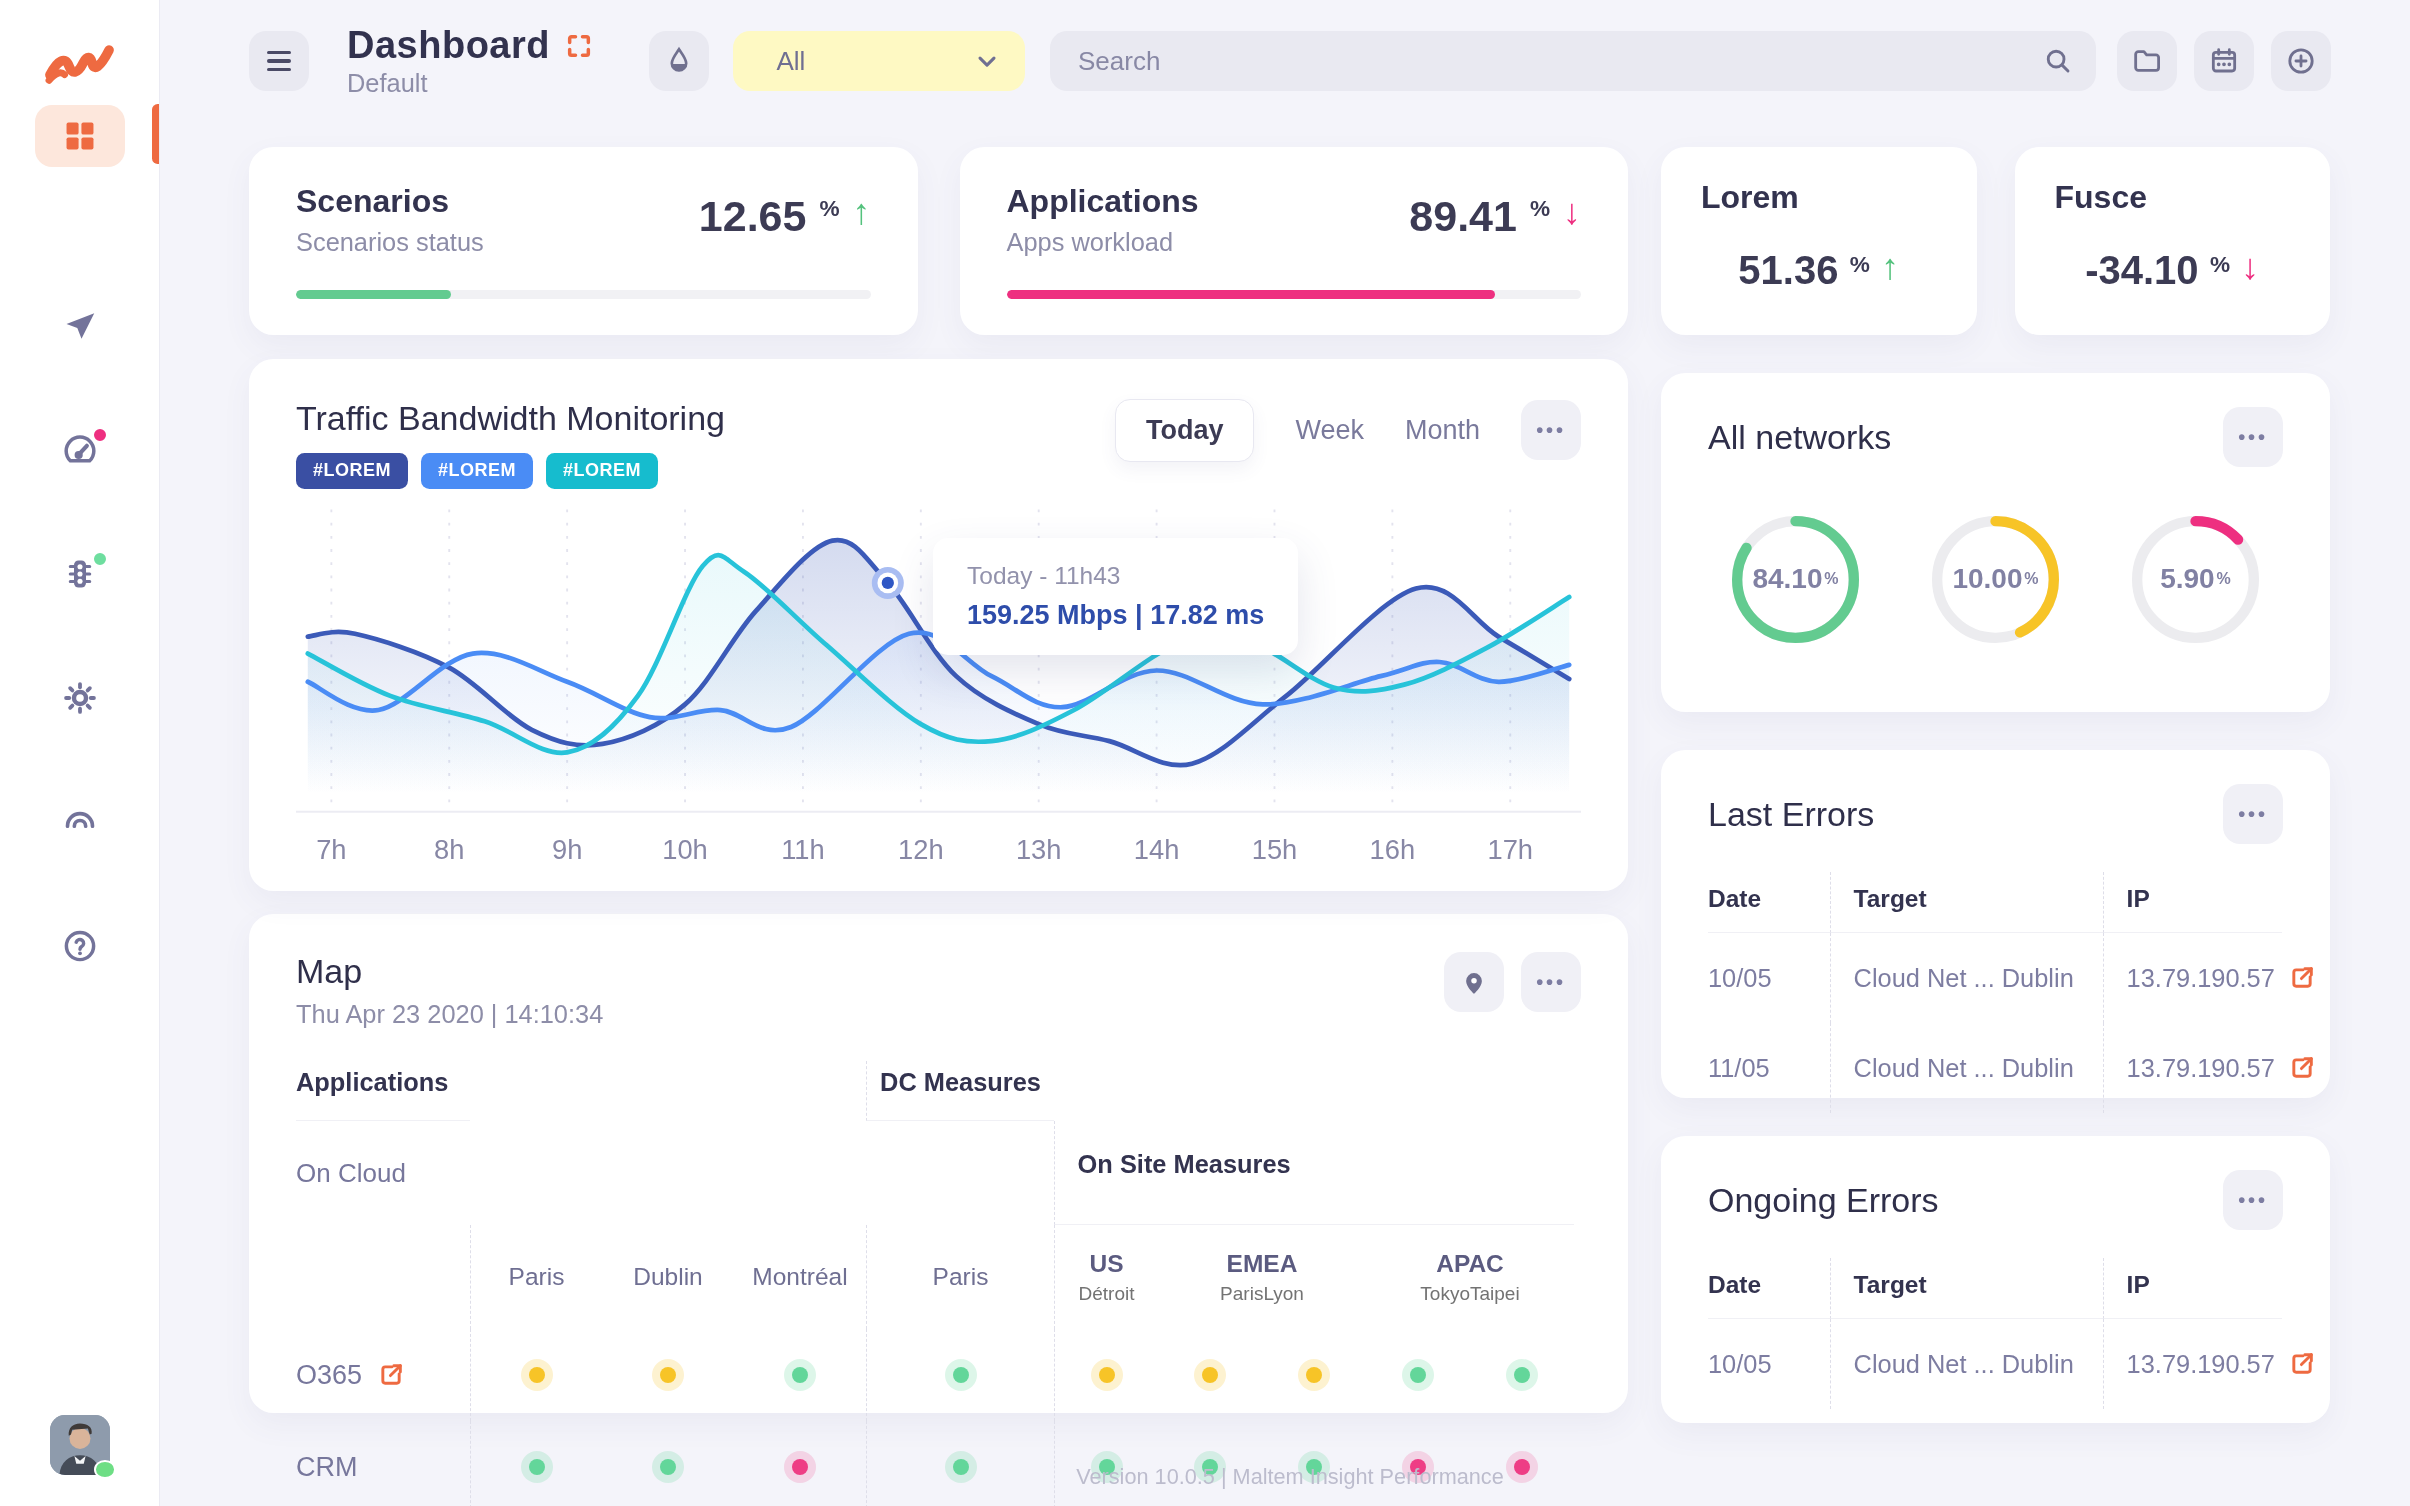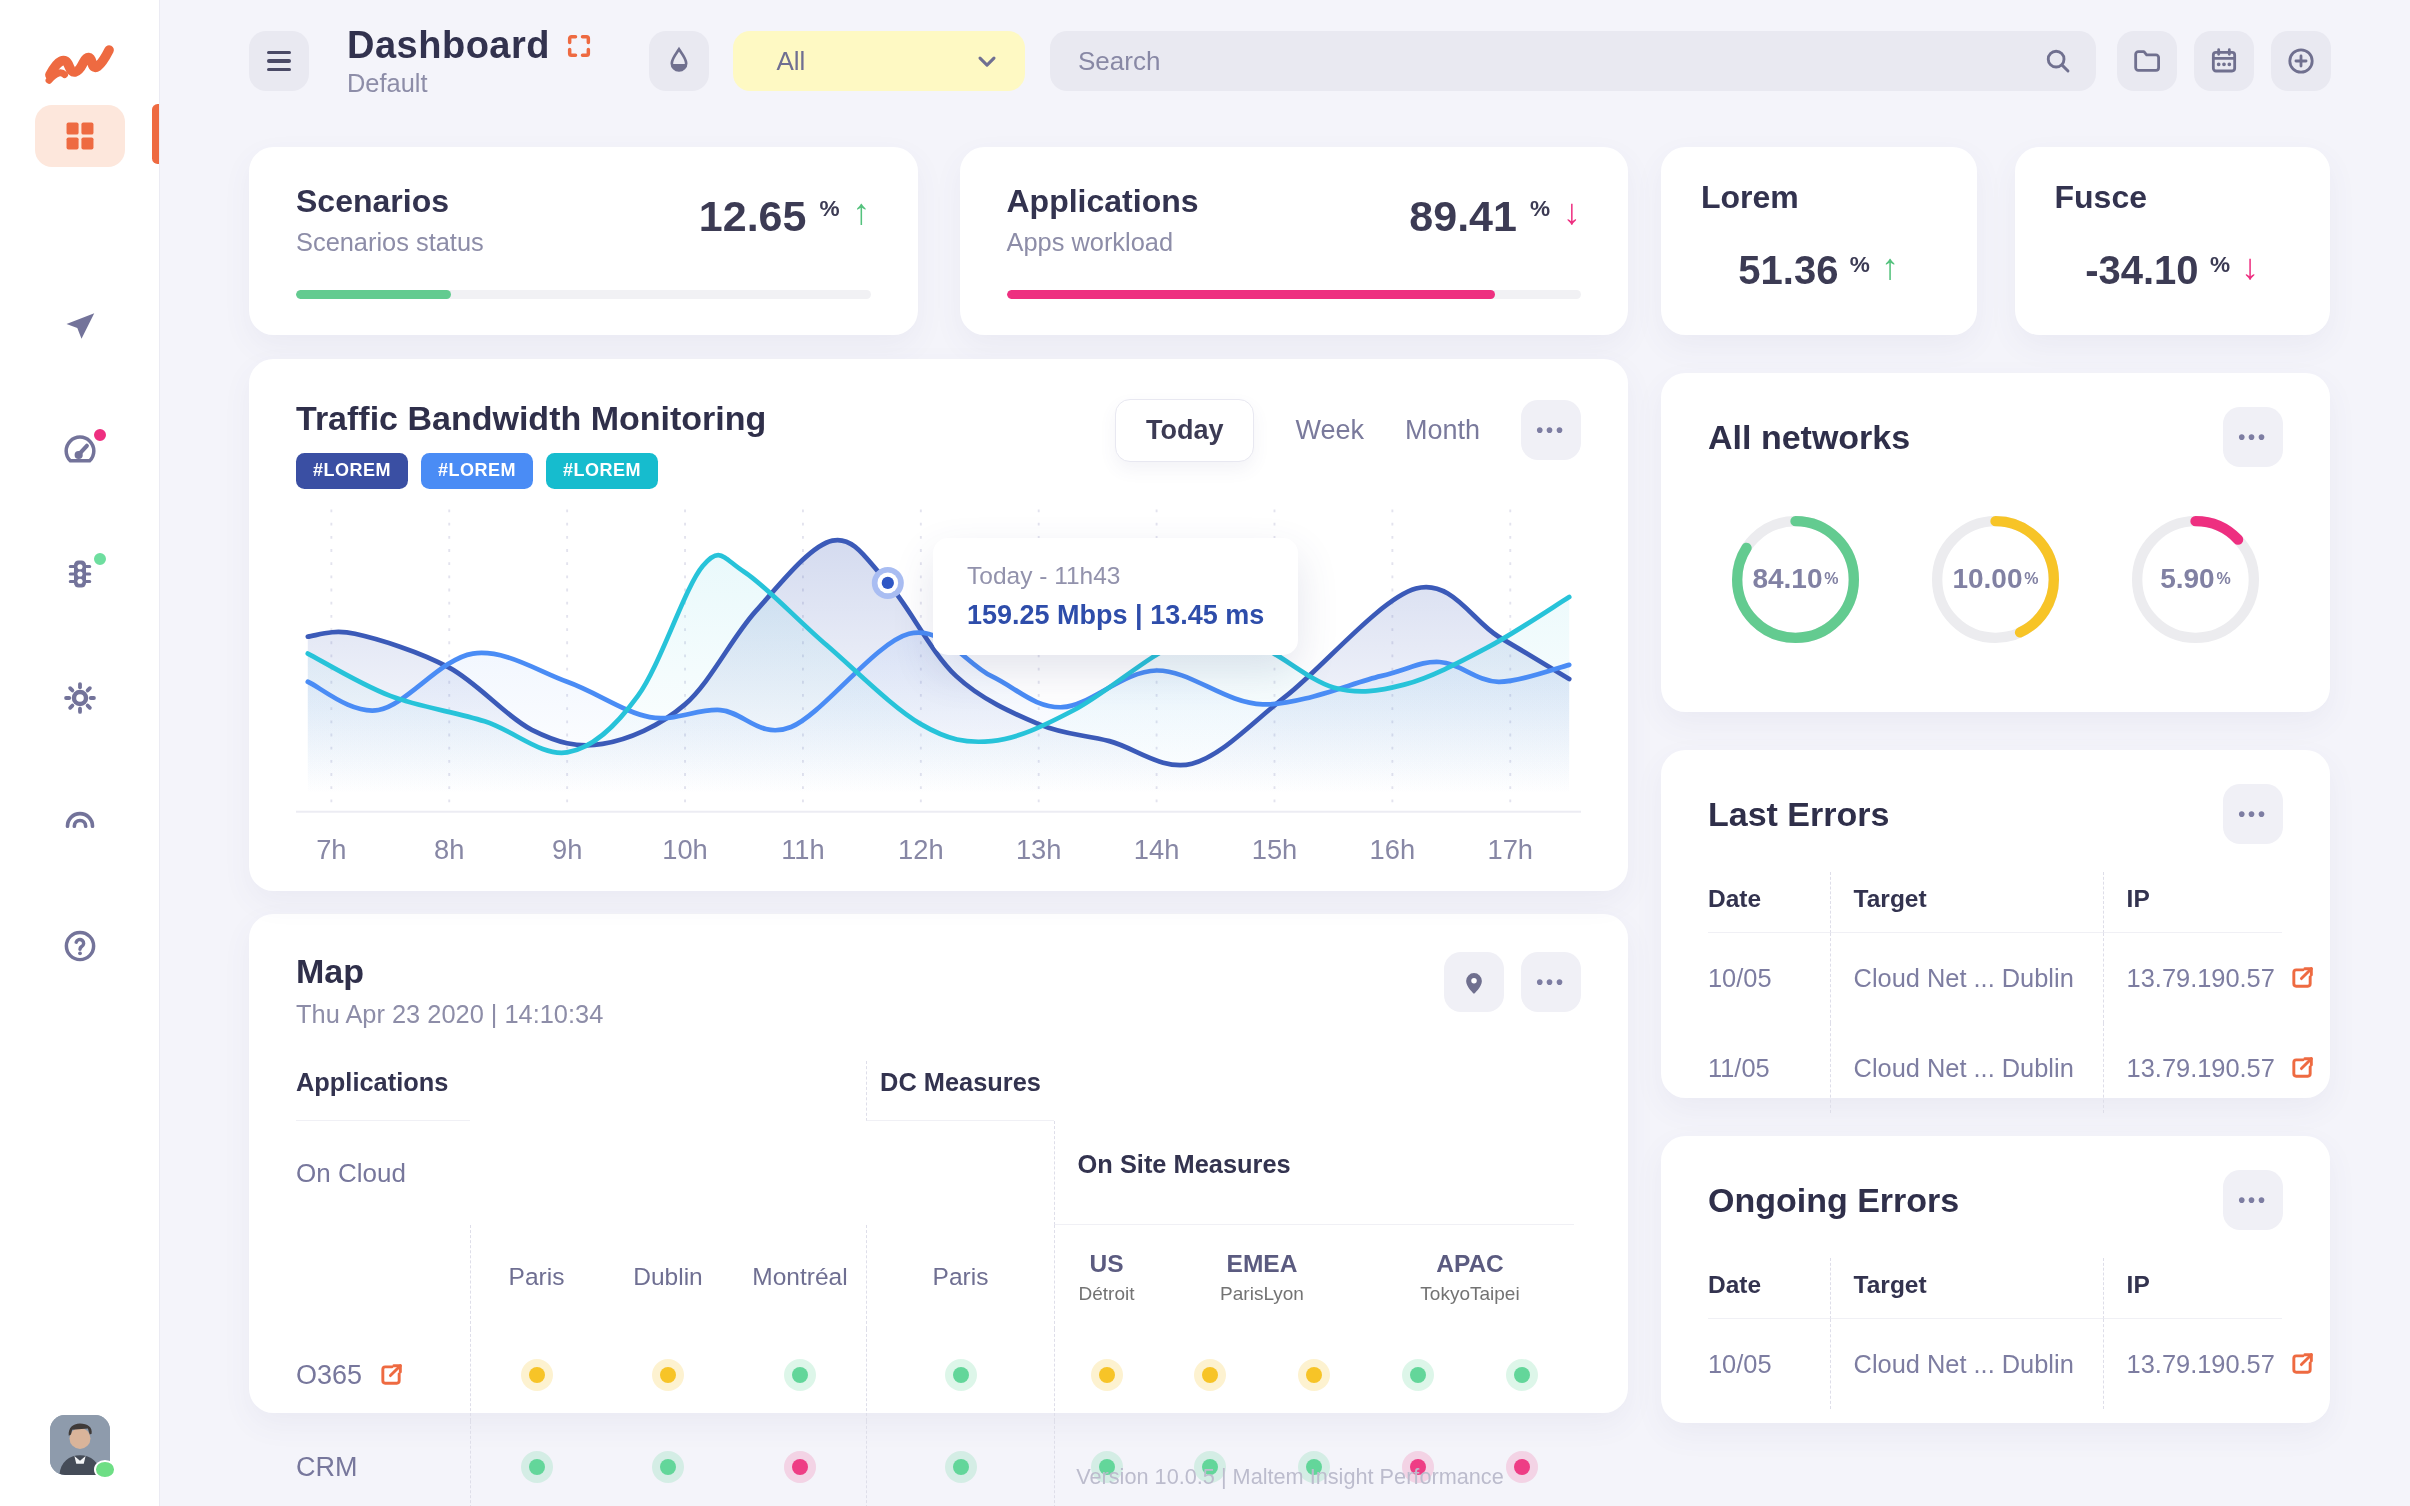--- a/index.html
+++ b/index.html
@@ -55,21 +55,21 @@
   .progress{height:9.4px;border-radius:5.6px;background:#f1f1f4;overflow:hidden}
   .progress i{display:block;height:100%;border-radius:5.6px}
   .mini-row{display:flex;gap:38px;height:188px}
   .mini-card{flex:1;padding:32px 40px;position:relative}
   .mini-title{font-size:32px;font-weight:700;color:#33334f}
   .mini-value{font-size:40px;font-weight:700;display:flex;justify-content:center;align-items:flex-start;gap:11.3px;margin-top:32px}
 
   
   .traffic-card{height:532px;padding:40px 47px 0;position:relative}
   .traffic-head{display:flex;justify-content:space-between;align-items:flex-start}
-  .sec-title{font-size:34px;font-weight:700;color:#2f2f4a}
+  .sec-title{font-size:34px;font-weight:400;color:#2f2f4a}
   .tags{display:flex;gap:13px;margin-top:15px}
   .tag{color:#fff;font-size:18px;font-weight:700;letter-spacing:0.5px;padding:7.5px 17px;border-radius:8.5px;cursor:pointer}
   .tabs{display:flex;align-items:center;gap:41px}
   .tab{font-size:27px;color:#7a7a9c;cursor:pointer}
   .tab.active{background:#fff;border:1.9px solid #e8e8f1;border-radius:15px;padding:15px 30px;color:#3c3b54;box-shadow:0 7.5px 17px rgba(80,85,140,.07);font-weight:600}
   .dots-btn{width:60px;height:60px;border-radius:17px;background:#f0f0f6;display:flex;align-items:center;justify-content:center;cursor:pointer;color:#7d7da2;font-size:20px;font-weight:700;letter-spacing:2.8px}
   .chart-wrap{position:relative;margin-top:9.4px}
   .tooltip{position:absolute;background:#fff;border-radius:15px;box-shadow:0 17px 41px rgba(64,72,130,.14);padding:24.5px 34px;z-index:3}
   .tt1{font-size:24.5px;color:#9292ac}
   .tt2{font-size:27px;font-weight:700;color:#2e4daa;margin-top:9.4px}
@@ -396,21 +396,21 @@
               <text x="538.48623853211" y="383" font-size="29" fill="#8787a5" text-anchor="middle" font-family="Liberation Sans, sans-serif">11h</text>
               <text x="663.7155963302752" y="383" font-size="29" fill="#8787a5" text-anchor="middle" font-family="Liberation Sans, sans-serif">12h</text>
               <text x="788.9449541284401" y="383" font-size="29" fill="#8787a5" text-anchor="middle" font-family="Liberation Sans, sans-serif">13h</text>
               <text x="914.1743119266054" y="383" font-size="29" fill="#8787a5" text-anchor="middle" font-family="Liberation Sans, sans-serif">14h</text>
               <text x="1039.4036697247705" y="383" font-size="29" fill="#8787a5" text-anchor="middle" font-family="Liberation Sans, sans-serif">15h</text>
               <text x="1164.6330275229357" y="383" font-size="29" fill="#8787a5" text-anchor="middle" font-family="Liberation Sans, sans-serif">16h</text>
               <text x="1289.8623853211009" y="383" font-size="29" fill="#8787a5" text-anchor="middle" font-family="Liberation Sans, sans-serif">17h</text>
             </svg>
           <div class="tooltip" id="chartTooltip" style="left: 637px; top: 40px;">
             <div class="tt1">Today - 11h43</div>
-            <div class="tt2">159.25 Mbps | 13.45 ms</div>
+            <div class="tt2">159.25 Mbps | 17.82 ms</div>
           </div>
         </div>
       </div>
 
       <div class="card map-card">
         <div class="map-head">
           <div>
             <div class="sec-title">Map</div>
             <div class="map-sub">Thu Apr 23 2020 | 14:10:34</div>
           </div>

